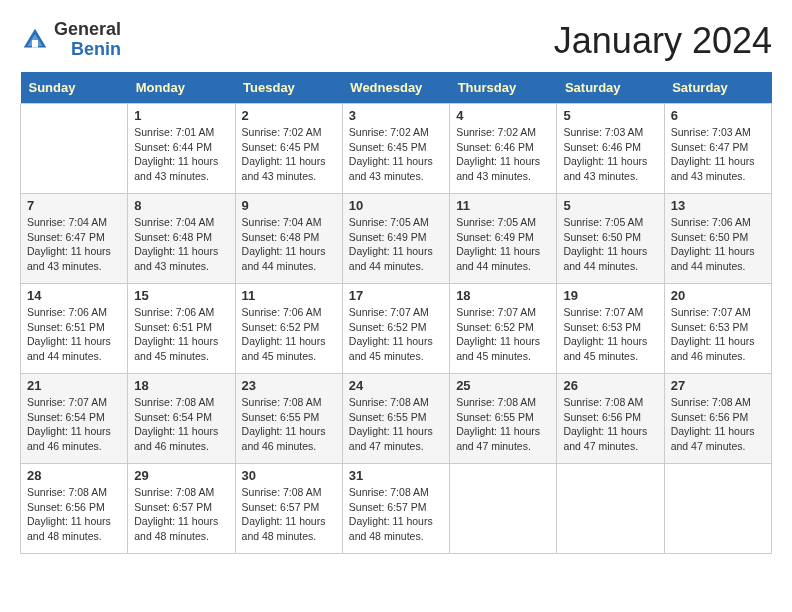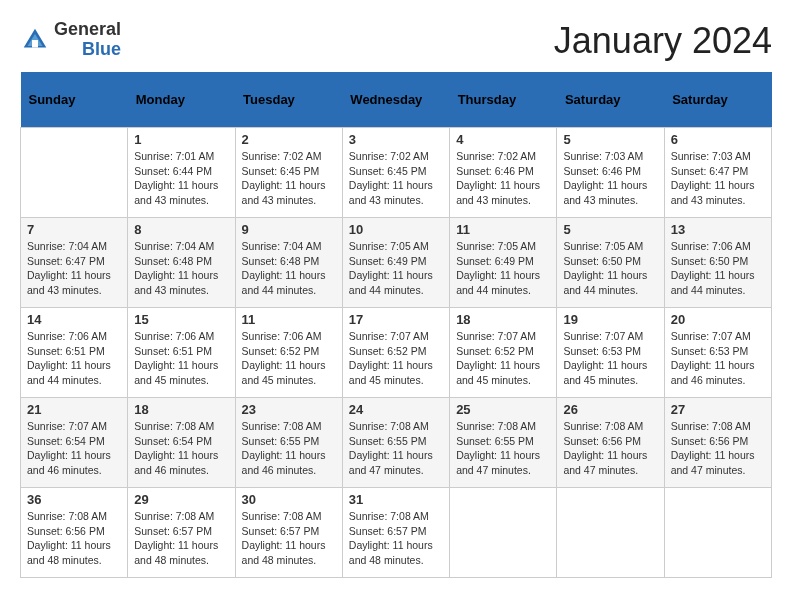--- a/index.html
+++ b/index.html
@@ -47,23 +47,23 @@
       font-size: 14px;
       color: #444;
     }
     table {
       width: 100%;
       border-collapse: collapse;
       table-layout: fixed;
     }
     thead tr th {
       background-color: #2a6db5;
-      color: #000000;
+      color: #fef9c3;
       text-align: left;
-      padding: 20px 8px;
+      padding: 8px 8px;
       font-size: 13px;
       font-weight: bold;
     }
     tbody tr td {
       border: 1px solid #ccc;
       vertical-align: top;
       padding: 4px 6px;
       font-size: 11px;
       color: #333;
       min-height: 80px;
@@ -95,21 +95,21 @@
 
 <div class="header">
   <div class="logo">
     <svg class="logo-icon" viewBox="0 0 40 40">
       <polygon points="20,5 35,30 5,30" fill="#2a6db5"></polygon>
       <polygon points="20,12 30,28 10,28" fill="#5a9fd4"></polygon>
       <rect x="16" y="20" width="8" height="10" fill="#fff"></rect>
     </svg>
     <div class="logo-text">
       <span class="logo-general">General</span>
-      <span class="logo-blue">Blue</span>
+      <span class="logo-blue">Benin</span>
     </div>
   </div>
   <div class="title-block">
     <div class="month-title">January 2024</div>
   </div>
 </div>
 
 <table>
   <thead>
     <tr>
@@ -235,21 +235,21 @@
           <span class="day-number">26</span>
           <div class="day-info">Sunrise: 7:08 AM<br>Sunset: 6:56 PM<br>Daylight: 11 hours and 47 minutes.</div>
         </td>
         <td>
           <span class="day-number">27</span>
           <div class="day-info">Sunrise: 7:08 AM<br>Sunset: 6:56 PM<br>Daylight: 11 hours and 47 minutes.</div>
         </td>
       </tr>
       <tr>
         <td>
-          <span class="day-number">36</span>
+          <span class="day-number">28</span>
           <div class="day-info">Sunrise: 7:08 AM<br>Sunset: 6:56 PM<br>Daylight: 11 hours and 48 minutes.</div>
         </td>
         <td>
           <span class="day-number">29</span>
           <div class="day-info">Sunrise: 7:08 AM<br>Sunset: 6:57 PM<br>Daylight: 11 hours and 48 minutes.</div>
         </td>
         <td>
           <span class="day-number">30</span>
           <div class="day-info">Sunrise: 7:08 AM<br>Sunset: 6:57 PM<br>Daylight: 11 hours and 48 minutes.</div>
         </td>

